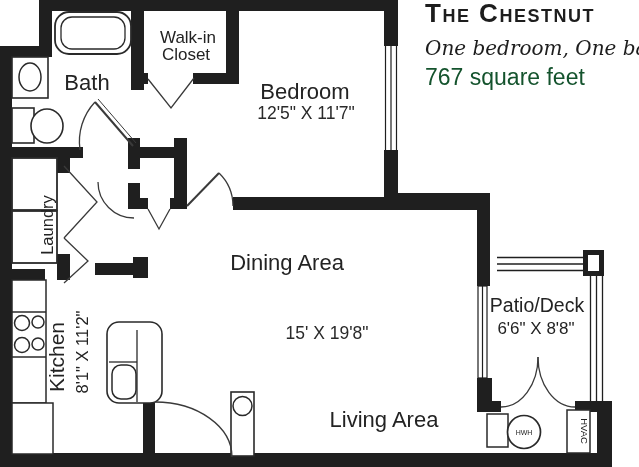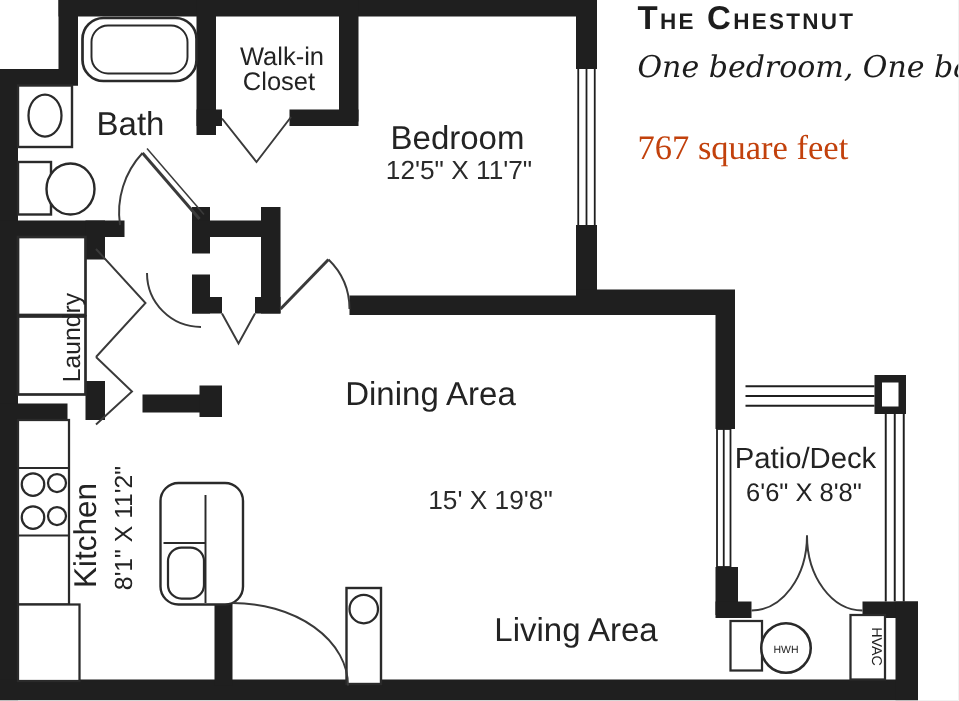--- a/index.html
+++ b/index.html
@@ -7,29 +7,29 @@
     position:relative;width:639px;height:467px;background:#ffffff;
     overflow:hidden;font-family:"Liberation Sans",sans-serif;
   }
   #plan-svg{position:absolute;left:0;top:0;}
   .room-label{font-family:"Liberation Sans",sans-serif;font-size:22px;fill:#232323;}
   .room-dims{font-family:"Liberation Sans",sans-serif;font-size:17.5px;fill:#2a2a2a;}
   .small-label{font-family:"Liberation Sans",sans-serif;fill:#232323;}
   #title-block{position:absolute;left:425px;top:0;width:214px;}
   #plan-title{
     font-family:"Liberation Sans",sans-serif;font-weight:bold;font-variant:small-caps;
-    font-size:22px;letter-spacing:1.5px;color:#1d1d1d;white-space:nowrap;line-height:1.05;
+    font-size:26px;letter-spacing:1.5px;color:#1d1d1d;white-space:nowrap;line-height:1.05;
   }
   #plan-subtitle{
     font-family:"DejaVu Serif",serif;font-style:italic;font-size:20px;
     color:#1d1d1d;margin-top:9px;white-space:nowrap;letter-spacing:0px;
   }
   #plan-area{
-    font-family:Liberation Serif, serif;font-size:23px;color:#c2410c;
-    margin-top:30px;white-space:nowrap;
+    font-family:Liberation Sans, sans-serif;font-size:23px;color:#14532d;
+    margin-top:4px;white-space:nowrap;
   }
 </style>
 </head>
 <body>
 
 <div id="stage">
 
   <svg id="plan-svg" width="639" height="467" viewBox="0 0 639 467">
 
     <g fill="#1f1f1f">

